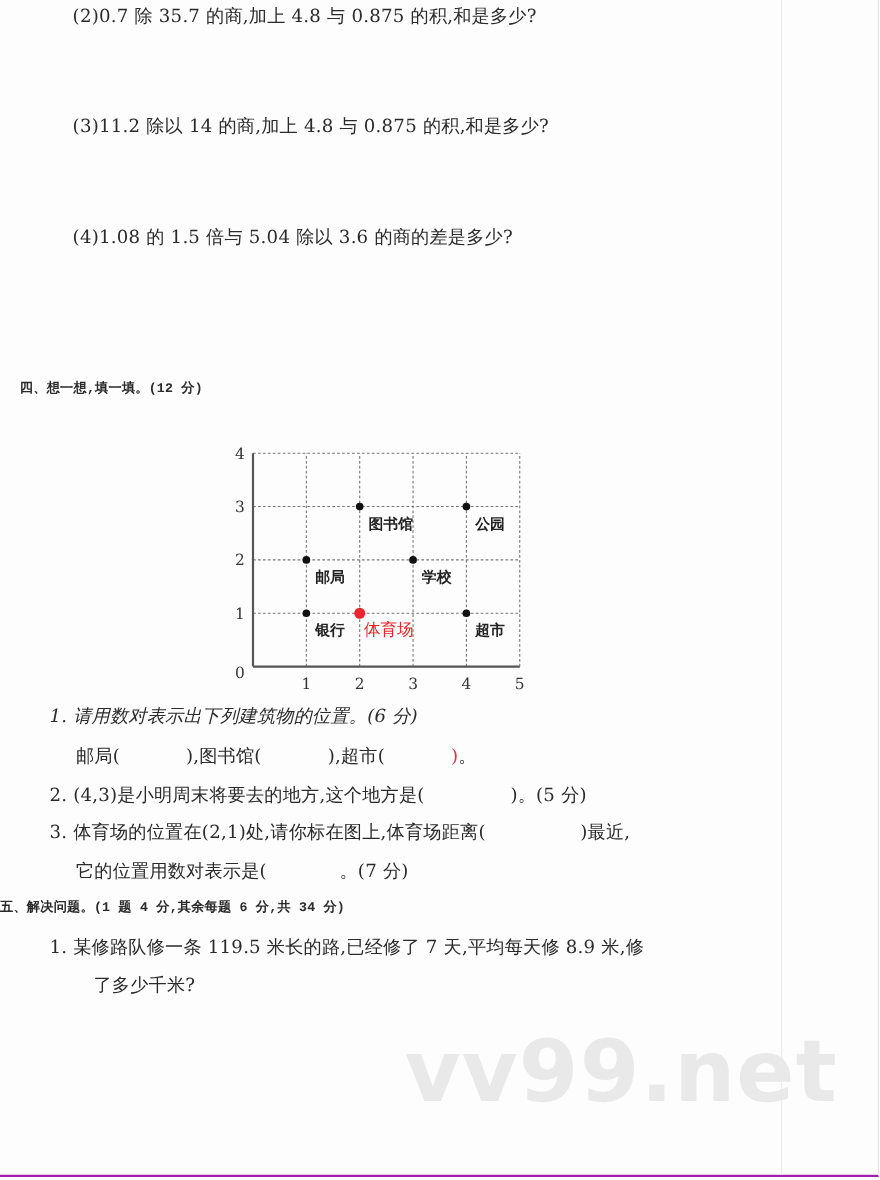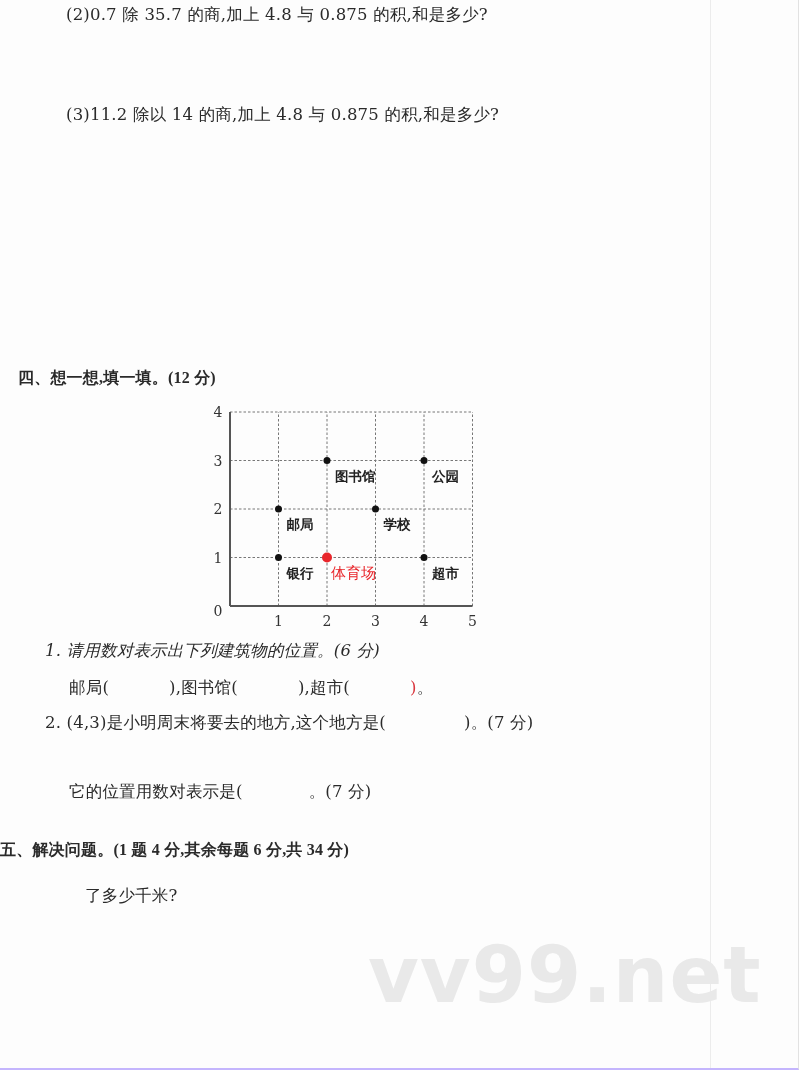--- a/index.html
+++ b/index.html
@@ -6,46 +6,47 @@
   body {
     width:800px; height:1073px; position:relative; overflow:hidden;
     background:#ffffff;
     font-family:"DejaVu Serif", "Liberation Serif", serif;
     color:#2a2a2a;
   }
   .page {
     position:absolute; left:0; top:0; width:798px; height:1068px;
     background:#fdfdfd;
     border-right:1px solid #e2e2e2;
-    border-bottom:2px solid #c4b5fd;
+    border-bottom:2px solid #a21caf;
   }
   .margin-line {
     position:absolute; left:710px; top:0; width:1px; height:1068px; background:#ececec;
   }
   .line {
     position:absolute; white-space:nowrap; font-size:16.5px; letter-spacing:0.2px;
   }
-  .bold { font-family:Liberation Serif, serif; font-weight:bold; font-size:16px;margin-top:24px; }
+  .bold { font-family:Liberation Mono, monospace; font-weight:bold; font-size:12px; }
   .blank { display:inline-block; }
   .red { color:#d9363e; }
   .grid-wrap { position:absolute; left:200px; top:395px; width:300px; height:240px; }
   .watermark {
     position:absolute; left:368px; top:930px;
     font-family:"DejaVu Sans", "Liberation Sans", sans-serif; font-weight:bold;
     font-size:78px; color:#e9e9e9; letter-spacing:1px;
   }
 </style>
 </head>
 <body>
 
 <div class="page">
   <div class="margin-line"></div>
 
   <div class="line" style="left:66px; top:4px;">(2)0.7 除 35.7 的商,加上 4.8 与 0.875 的积,和是多少?</div>
   <div class="line" style="left:66px; top:104px;">(3)11.2 除以 14 的商,加上 4.8 与 0.875 的积,和是多少?</div>
+  <div class="line" style="left:66px; top:205px;">(4)1.08 的 1.5 倍与 5.04 除以 3.6 的商的差是多少?</div>
 
   <div class="line bold" style="left:18px; top:344px;">四、想一想,填一填。(12 分)</div>
 
   <div class="grid-wrap">
     <svg id="grid-svg" width="300" height="240" viewBox="0 0 300 240">
         <line x1="78.5" y1="211" x2="78.5" y2="17" stroke="#777" stroke-width="1" stroke-dasharray="2.5,2"></line>
         <line x1="127" y1="211" x2="127" y2="17" stroke="#777" stroke-width="1" stroke-dasharray="2.5,2"></line>
         <line x1="175.5" y1="211" x2="175.5" y2="17" stroke="#777" stroke-width="1" stroke-dasharray="2.5,2"></line>
         <line x1="224" y1="211" x2="224" y2="17" stroke="#777" stroke-width="1" stroke-dasharray="2.5,2"></line>
         <line x1="272.5" y1="211" x2="272.5" y2="17" stroke="#777" stroke-width="1" stroke-dasharray="2.5,2"></line>
@@ -80,23 +81,27 @@
         <circle cx="224" cy="162.5" r="3.5" fill="#111111"></circle>
         <text x="232" y="182.5" font-size="13.5" fill="#222" font-family="DejaVu Sans, sans-serif" font-weight="bold">超市</text>
       </svg>
   </div>
 
   <div class="line" style="left:45px; top:640px;font-style:italic;">1. 请用数对表示出下列建筑物的位置。(6 分)</div>
   <div class="line" style="left:69px; top:677px;">
     <span>邮局(</span><span class="blank" style="width:60px;"></span><span>),图书馆(</span><span class="blank" style="width:60px;"></span><span>),超市(</span><span class="blank" style="width:60px;"></span><span class="red">)</span><span>。</span>
   </div>
   <div class="line" style="left:45px; top:712px;">
-    <span>2. (4,3)是小明周末将要去的地方,这个地方是(</span><span class="blank" style="width:78px;"></span><span>)。(7 分)</span>
+    <span>2. (4,3)是小明周末将要去的地方,这个地方是(</span><span class="blank" style="width:78px;"></span><span>)。(5 分)</span>
+  </div>
+  <div class="line" style="left:45px; top:746px;">
+    <span>3. 体育场的位置在(2,1)处,请你标在图上,体育场距离(</span><span class="blank" style="width:86px;"></span><span>)最近,</span>
   </div>
   <div class="line" style="left:69px; top:781px;">
     <span>它的位置用数对表示是(</span><span class="blank" style="width:66px;"></span><span>。(7 分)</span>
   </div>
 
   <div class="line bold" style="left:0; top:816px;">五、解决问题。(1 题 4 分,其余每题 6 分,共 34 分)</div>
+  <div class="line" style="left:45px; top:850px;">1. 某修路队修一条 119.5 米长的路,已经修了 7 天,平均每天修 8.9 米,修</div>
   <div class="line" style="left:69px; top:885px;margin-left:16px;">了多少千米?</div>
 
   <div class="watermark">vv99.net</div>
 </div>
 
 </body></html>

